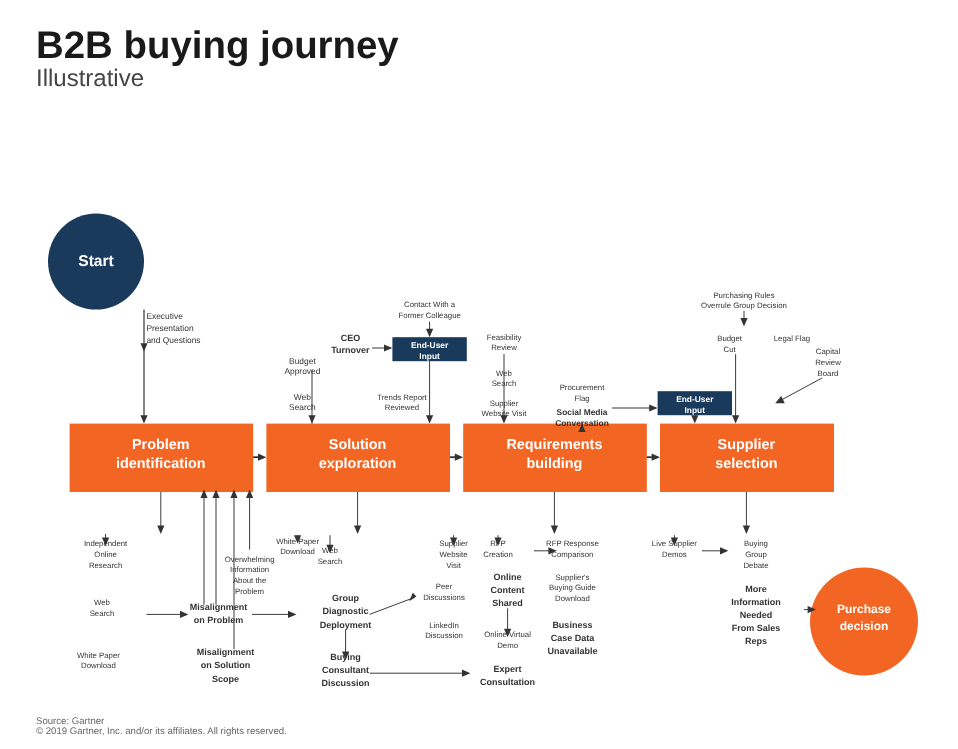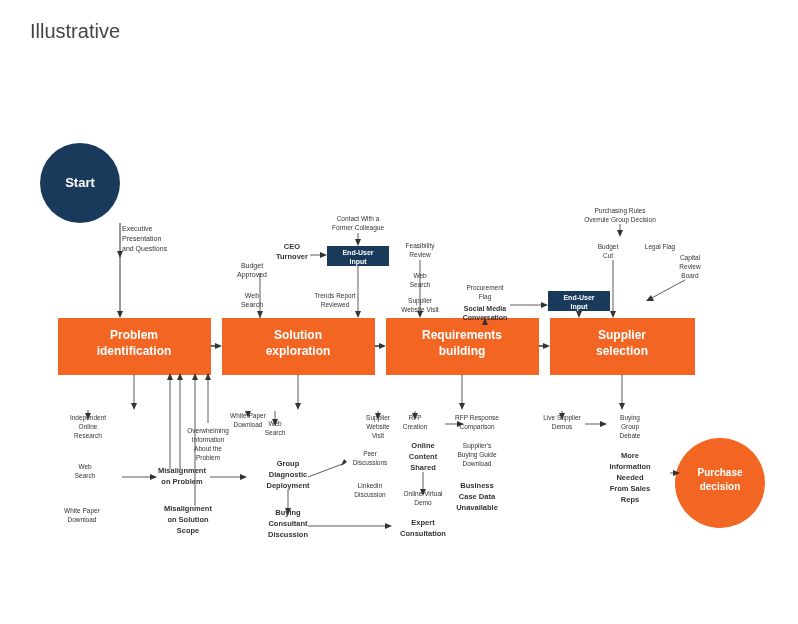--- a/index.html
+++ b/index.html
@@ -69,20 +69,21 @@
       width: 100%;
       height: 100%;
       overflow: visible;
     }
   </style>
 </head>
 <body>
 
 <div class="page">
 
+  <div class="header-title">B2B buying journey</div>
   <div class="header-subtitle">Illustrative</div>
 
   <div class="diagram-area">
     <svg class="diagram-svg" viewBox="0 0 738 490" xmlns="http://www.w3.org/2000/svg">
 
       <circle cx="50" cy="130" r="40" fill="#1a3a5c"></circle>
       <text x="50" y="134" text-anchor="middle" fill="white" font-weight="bold" font-size="13" font-family="Arial">Start</text>
 
       <rect x="28" y="265" width="153" height="57" fill="#f26522"></rect>
       <text x="104" y="286" text-anchor="middle" fill="white" font-weight="bold" font-size="12" font-family="Arial">Problem</text>
@@ -340,15 +341,19 @@
 
       <line x1="178" y1="370" x2="178" y2="322" stroke="#333" stroke-width="0.8"></line>
       <polygon points="178,320 175,327 181,327" fill="#333"></polygon>
 
       <line x1="165" y1="453" x2="165" y2="322" stroke="#333" stroke-width="0.8"></line>
       <polygon points="165,320 162,327 168,327" fill="#333"></polygon>
 
     </svg>
   </div>
 
+  <div class="footer">
+    <div>Source: Gartner</div>
+    <div>© 2019 Gartner, Inc. and/or its affiliates. All rights reserved.</div>
+  </div>
 
 
 </div>
 
 </body></html>

